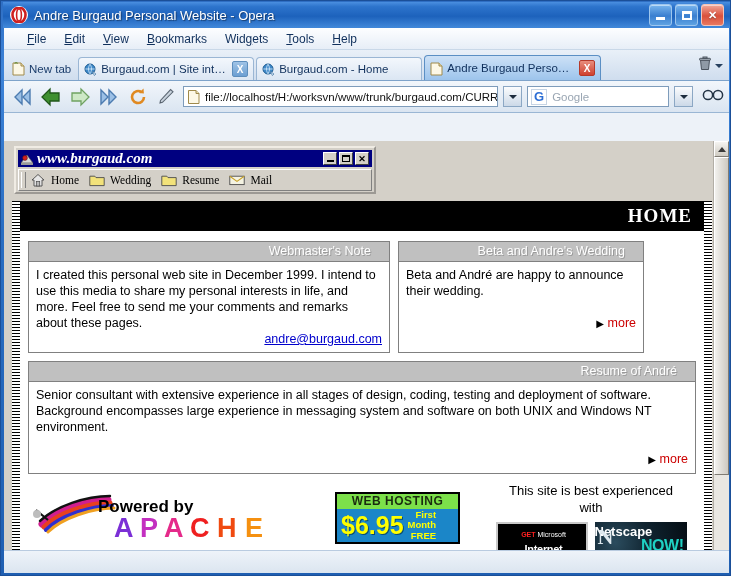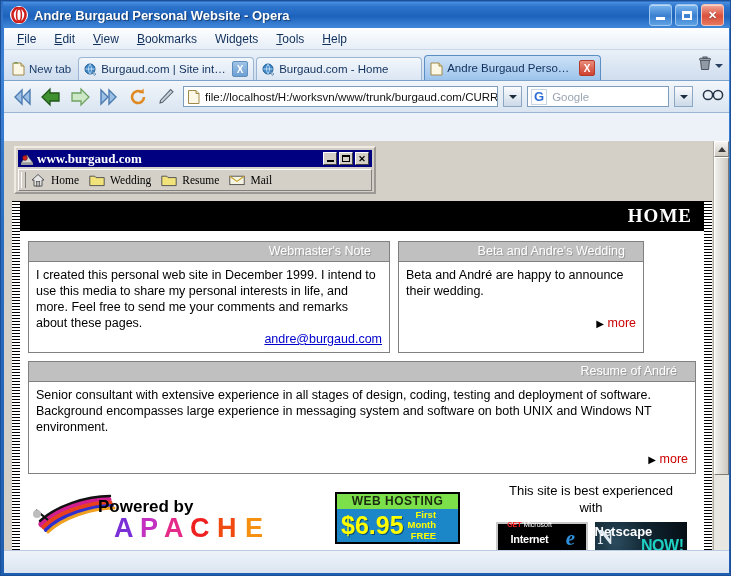--- a/index.html
+++ b/index.html
@@ -22,21 +22,21 @@
   }
   #title-icon{
     width:18px;height:18px;margin-left:7px;margin-right:6px;
     border-radius:50%;
     background:#fff;
     display:flex;align-items:center;justify-content:center;
     flex:0 0 auto;
   }
   #title-icon svg{display:block;}
   #title-text{
-    color:#fff;font-size:13px;font-weight:bold;
+    color:#fff;font-size:13px;font-weight:normal;
     text-shadow:1px 1px 1px rgba(0,0,0,.45);
     white-space:nowrap;overflow:hidden;flex:1 1 auto;
   }
   .winbtns{display:flex;gap:3px;margin-right:6px;flex:0 0 auto;}
   .winbtn{
     width:21px;height:20px;border:1px solid #9dc6ee;border-radius:3px;
     background:linear-gradient(to bottom,#7ab6ee,#3a7fd0 55%,#5ea2e2);
     display:flex;align-items:center;justify-content:center;
     box-shadow:inset 0 1px 0 rgba(255,255,255,.5);
   }
@@ -50,21 +50,21 @@
 
   
   #client{
     position:absolute;left:3px;top:27px;width:725px;height:542px;
     background:#edf2f8;
     box-sizing:border-box;
   }
   
   #menubar{
     height:21px;background:linear-gradient(to bottom,#fdfeff,#e7eef7);
-    display:flex;align-items:center;padding-left:4px;
+    display:flex;align-items:center;padding-left:14px;
     border-bottom:1px solid #c9d8e8;
   }
   .menu-item{
     font-size:12px;color:#10305c;padding:2px 9px;white-space:nowrap;
   }
   .menu-item u{text-decoration:underline;}
 
   
   #tabbar{
     height:30px;
@@ -142,21 +142,21 @@
   }
   
   #classic-win{
     position:absolute;left:10px;top:5px;width:362px;height:48px;
     background:#d4d0c8;border:2px outset #f0ece4;box-sizing:border-box;
   }
   #classic-title{
     margin:2px;height:17px;background:#000080;display:flex;align-items:center;
   }
   #classic-title .cicon{width:14px;height:13px;margin:0 3px 0 2px;flex:0 0 auto;}
-  #classic-title .ctext{color:#fff;font-size:13px;font-weight:bold;flex:1 1 auto;font-family:"Liberation Serif",serif;}
+  #classic-title .ctext{color:#fff;font-size:15px;font-weight:bold;flex:1 1 auto;font-family:"Liberation Serif",serif;font-style:italic;}
   .cbtns{display:flex;gap:2px;margin-right:3px;}
   .cbtn{
     width:14px;height:13px;background:#d4d0c8;
     border:1px solid;border-color:#fff #404040 #404040 #fff;
     display:flex;align-items:flex-end;justify-content:center;box-sizing:border-box;
   }
   .cbtn b{font-size:9px;line-height:9px;color:#000;font-family:"Liberation Sans",sans-serif;}
   .cbtn .mn{display:block;width:7px;height:2px;background:#000;margin-bottom:2px;}
   .cbtn .mx{display:block;width:8px;height:7px;border:1px solid #000;border-top-width:2px;box-sizing:border-box;margin-bottom:2px;}
   #classic-toolbar{
@@ -230,21 +230,21 @@
   }
   #hosting-badge .fmf{
     color:#ffff00;font-size:9.5px;font-weight:bold;line-height:10.5px;
     text-align:right;margin-left:4px;
   }
   #best-with{flex:1 1 auto;text-align:center;margin-left:28px;}
   #best-with .bw-text{font-size:13px;color:#000;line-height:17px;}
   #best-with .badges{display:flex;justify-content:center;gap:7px;margin-top:6px;}
   .ie-badge{
     width:92px;height:32px;background:#000;border:2px solid #c8c8c8;
-    display:flex;align-items:center;box-sizing:border-box;position:relative;
+    display:flex;align-items:center;box-sizing:border-box;position:relative;flex-direction:column;
   }
   .ie-badge .ietxt{flex:1 1 auto;padding-left:4px;line-height:1;}
   .ie-badge .l1{font-size:7px;color:#fff;}
   .ie-badge .l1 b{color:#ff2020;}
   .ie-badge .l2{font-size:11px;font-weight:bold;color:#fff;letter-spacing:-.3px;}
   .ie-badge .l3{font-size:10px;font-weight:bold;color:#fff;letter-spacing:-.3px;text-align:right;padding-right:2px;}
   .ie-badge .eglyph{
     width:26px;height:26px;margin-right:2px;flex:0 0 auto;
     display:flex;align-items:center;justify-content:center;
     font-size:21px;font-style:italic;font-weight:bold;color:#2f8fd8;

